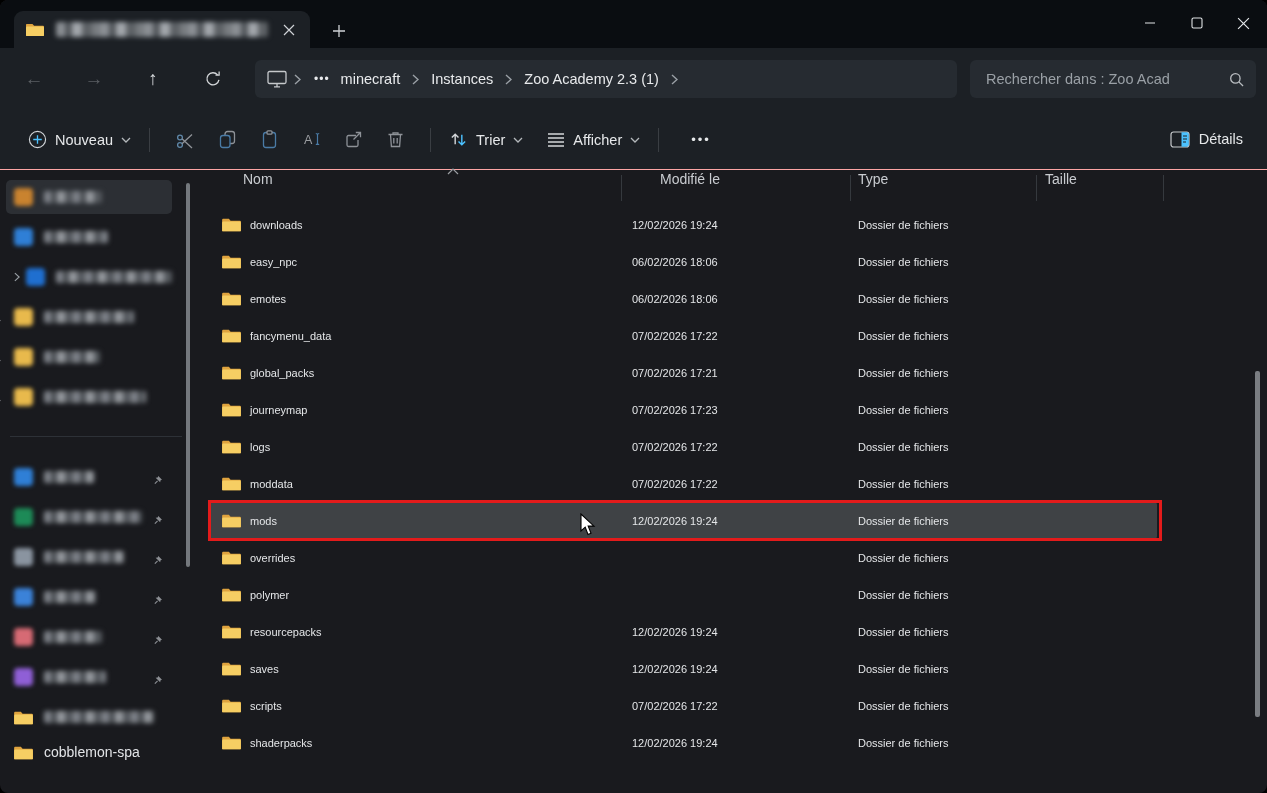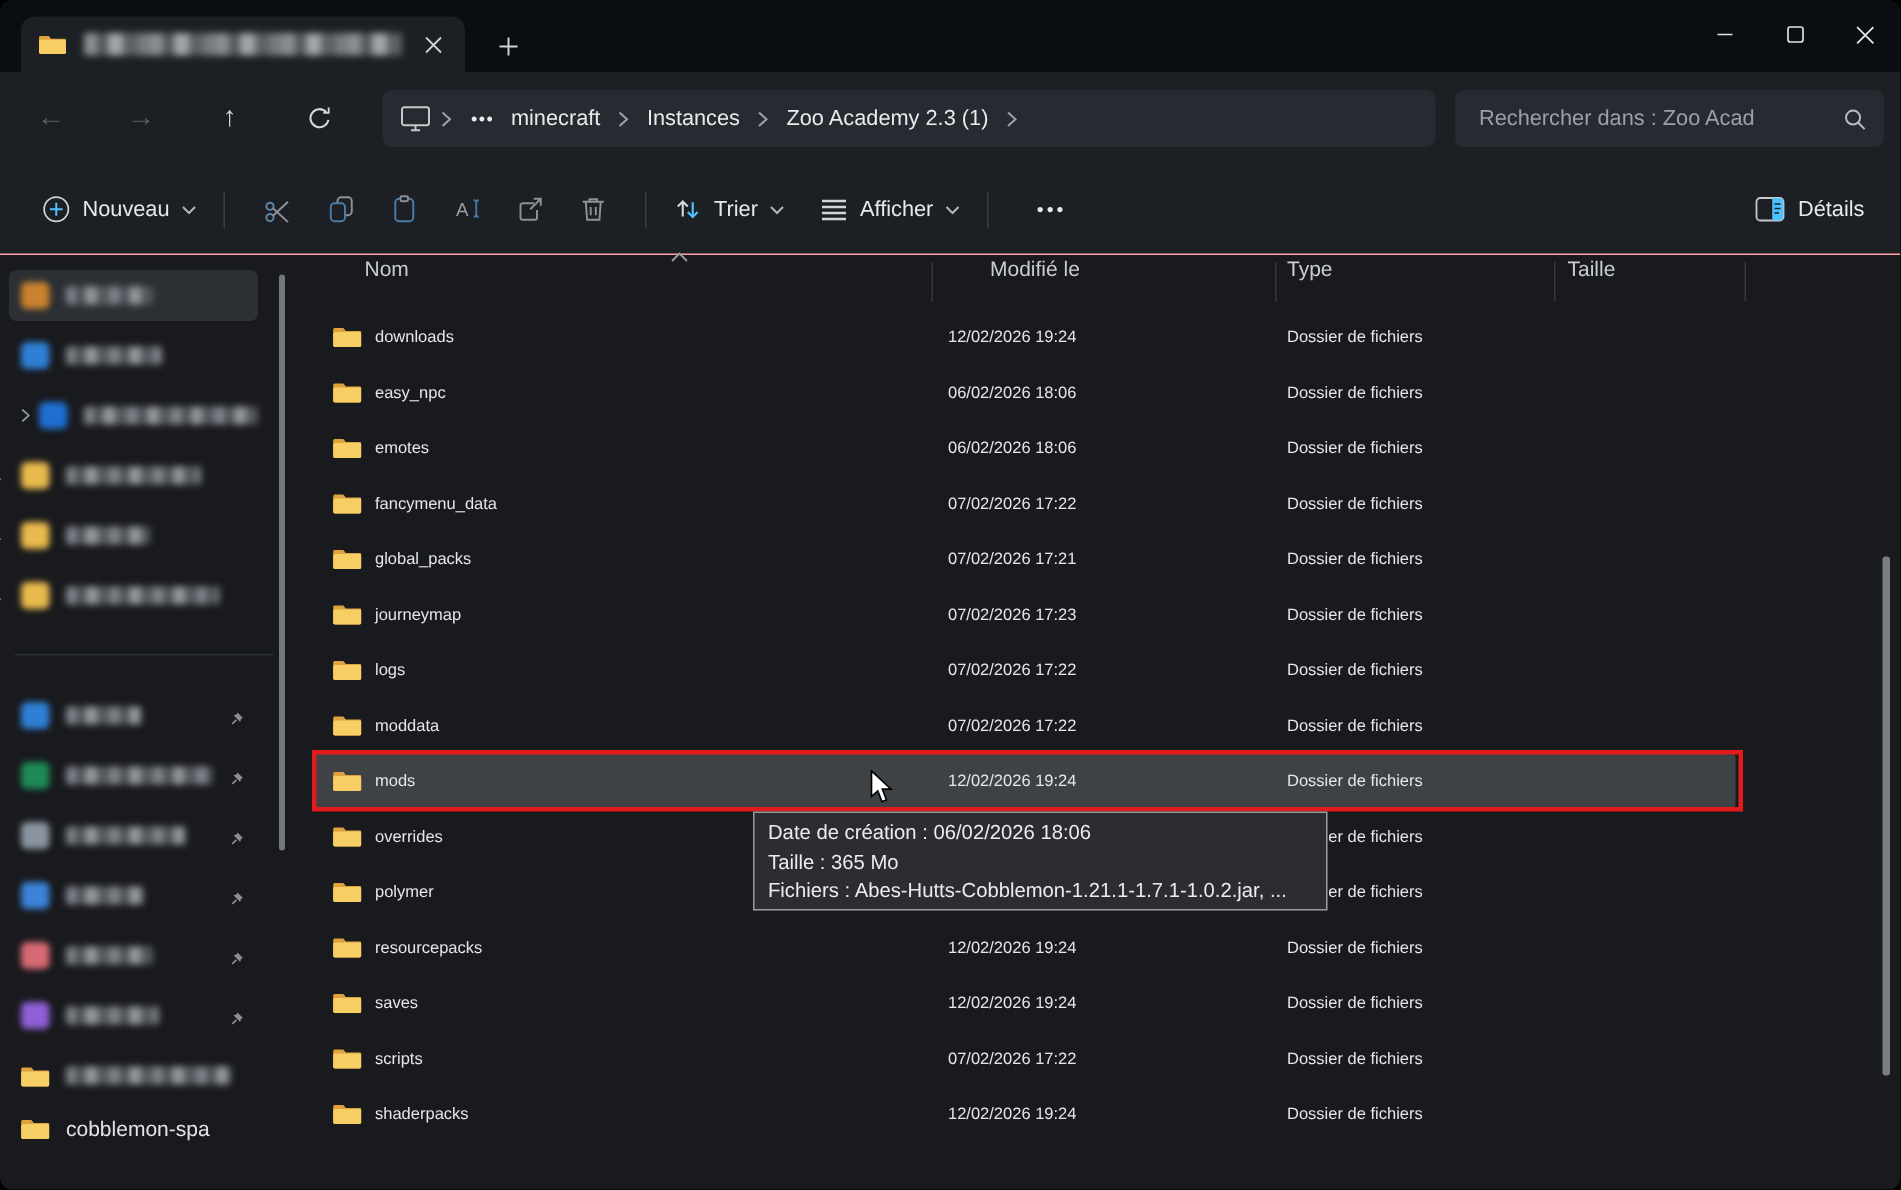--- a/index.html
+++ b/index.html
@@ -29,21 +29,21 @@
   .crumb-overflow { padding:0 6px; color:#e8eaec; letter-spacing:1px; font-size:12px; }
   .searchbox { position:absolute; left:970px; top:12px; width:286px; height:38px; background:#262b31; border-radius:6px; display:flex; align-items:center; padding:0 12px 0 16px;justify-content:flex-end; }
   .search-text { flex:1; color:#9aa0a6; font-size:14.5px; white-space:nowrap; overflow:hidden; }
 
   
   .toolbar { position:absolute; left:0; top:110px; width:100%; height:60px; background:#1c2025; border-bottom:1px solid #fca5a5; display:flex; align-items:center; }
   .tbtn { display:flex; align-items:center; gap:8px; color:#e6e8ea; font-size:14.5px; padding:6px 4px; border-radius:4px; }
   .tsep { width:1px; height:24px; background:#3a3e43; margin:0 14px; }
   .ticon { width:22px; height:22px; margin:0 10px; display:flex; align-items:center; justify-content:center; }
   .more-dots { color:#e6e8ea; font-size:13px; letter-spacing:2px; margin:0 18px; }
-  .details-btn { position:absolute; right:24px; display:flex; align-items:center; gap:9px; color:#e6e8ea; font-size:14.5px; }
+  .details-btn { position:absolute; right:24px; display:flex; gap:9px; color:#e6e8ea; font-size:14.5px; }
 
   
   .sidebar { position:absolute; left:0; top:170px; width:195px; height:593px; background:#191a1e; }
   .sitem { position:absolute; left:6px; width:166px; height:34px; display:flex; align-items:center; border-radius:5px; padding-left:8px; }
   .sitem.ssel { background:#2c2f34; }
   .s-chev { margin-right:6px; flex:none; }
   .iblob { width:19px; height:18px; border-radius:4px; filter:blur(2.1px); flex:none; }
   .sblob { height:12px; margin-left:11px; border-radius:2px; filter:blur(2.4px);
     background:repeating-linear-gradient(90deg,#7f838a 0 7px,#4b4f54 7px 13px,#94989d 13px 21px,#55595e 21px 29px); }
   .slabel { margin-left:11px; color:#e2e4e7; font-size:14px; white-space:nowrap; }
@@ -508,25 +508,20 @@
             <rect y="4.7" width="20" height="10.6" rx="1.3" fill="#f6ce63"></rect>
           </svg>
           <span class="c-name">shaderpacks</span>
           <span class="c-date">12/02/2026 19:24</span>
           <span class="c-type">Dossier de fichiers</span>
         </div>
       </div>
 
     <div class="red-annot"></div>
 
-    <div class="tooltip">
-      <div>Date de création : 06/02/2026 18:06</div>
-      <div>Taille : 365 Mo</div>
-      <div>Fichiers : Abes-Hutts-Cobblemon-1.21.1-1.7.1-1.0.2.jar, ...</div>
-    </div>
 
     <svg class="cursor" width="17" height="24" viewBox="0 0 17 24">
       <path d="M1 1v17l4.2-3.8L8 21.5l3-1.3-2.8-7.1H14z" fill="#fff" stroke="#000" stroke-width="1.1"></path>
     </svg>
 
     <div class="l-scroll"></div>
   </div>
 
 
 </div>

